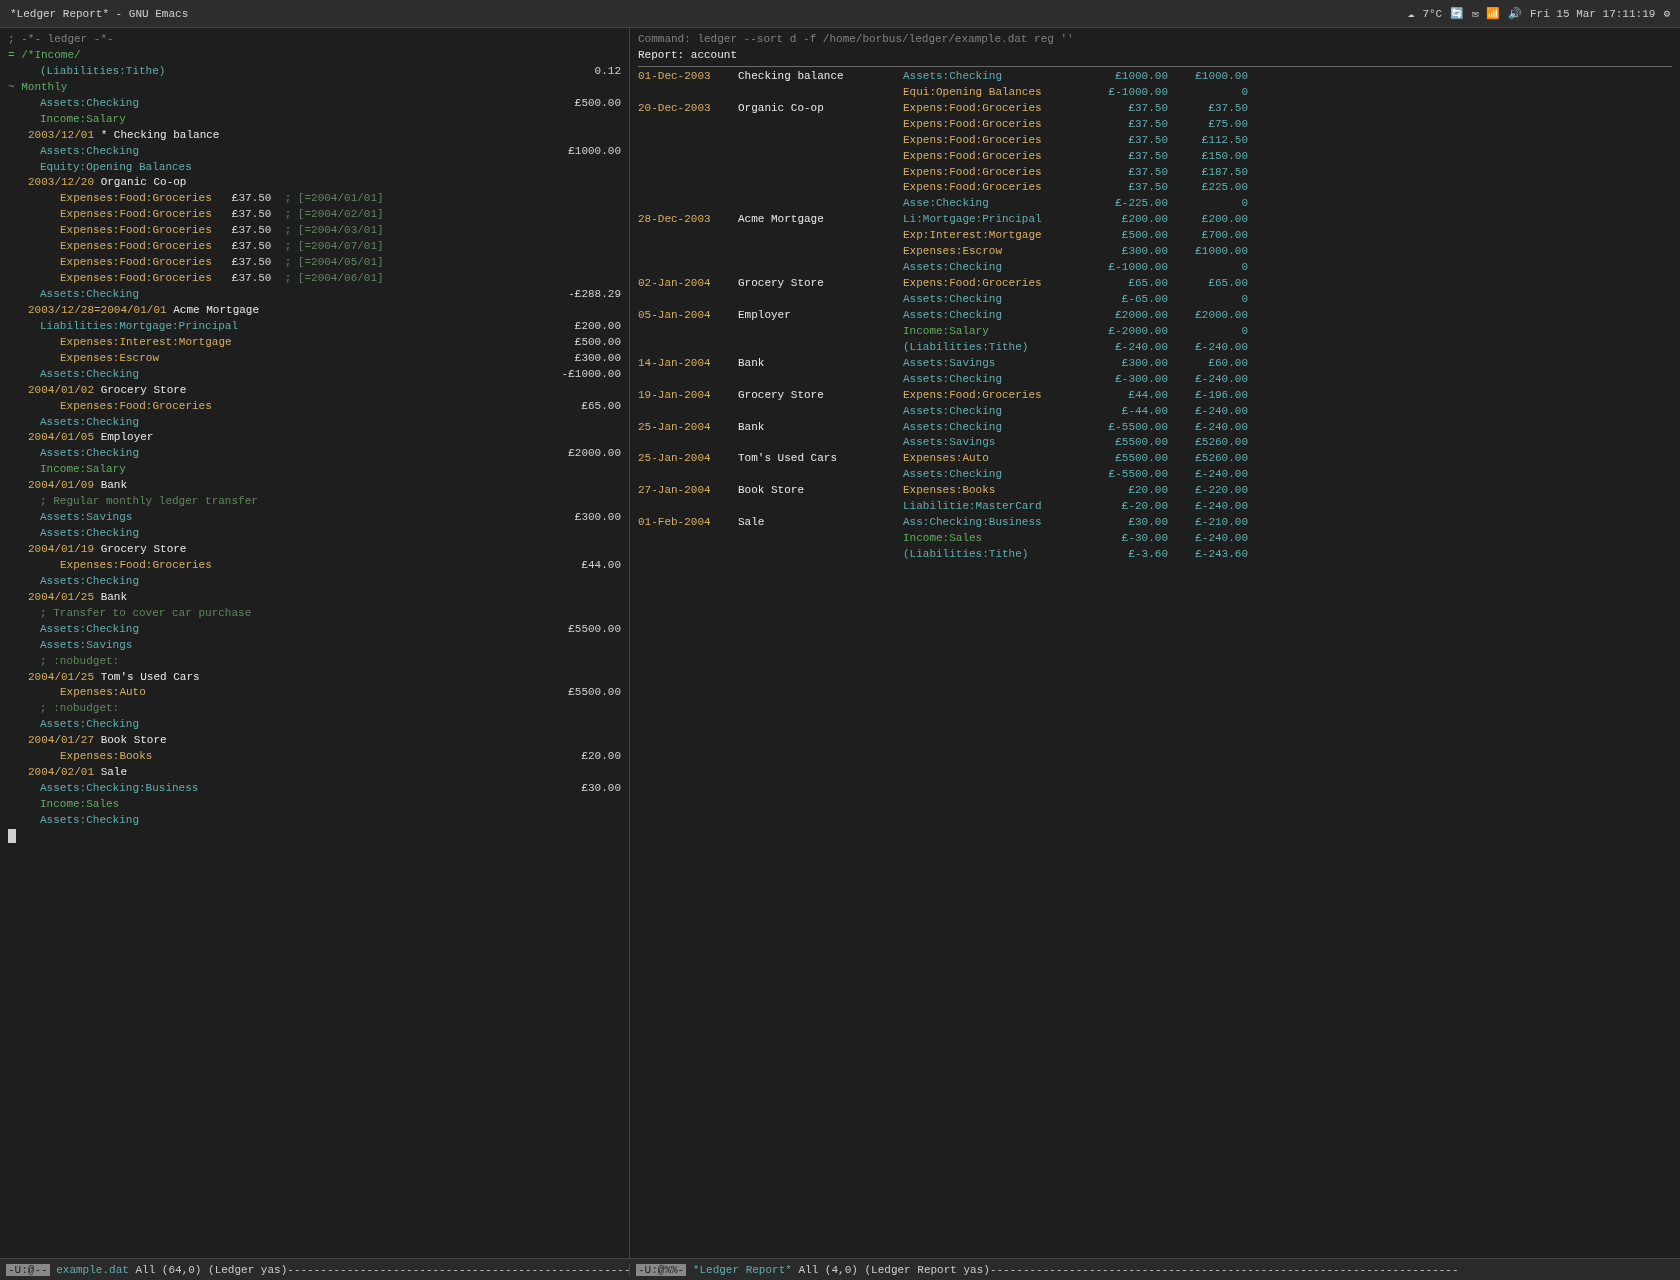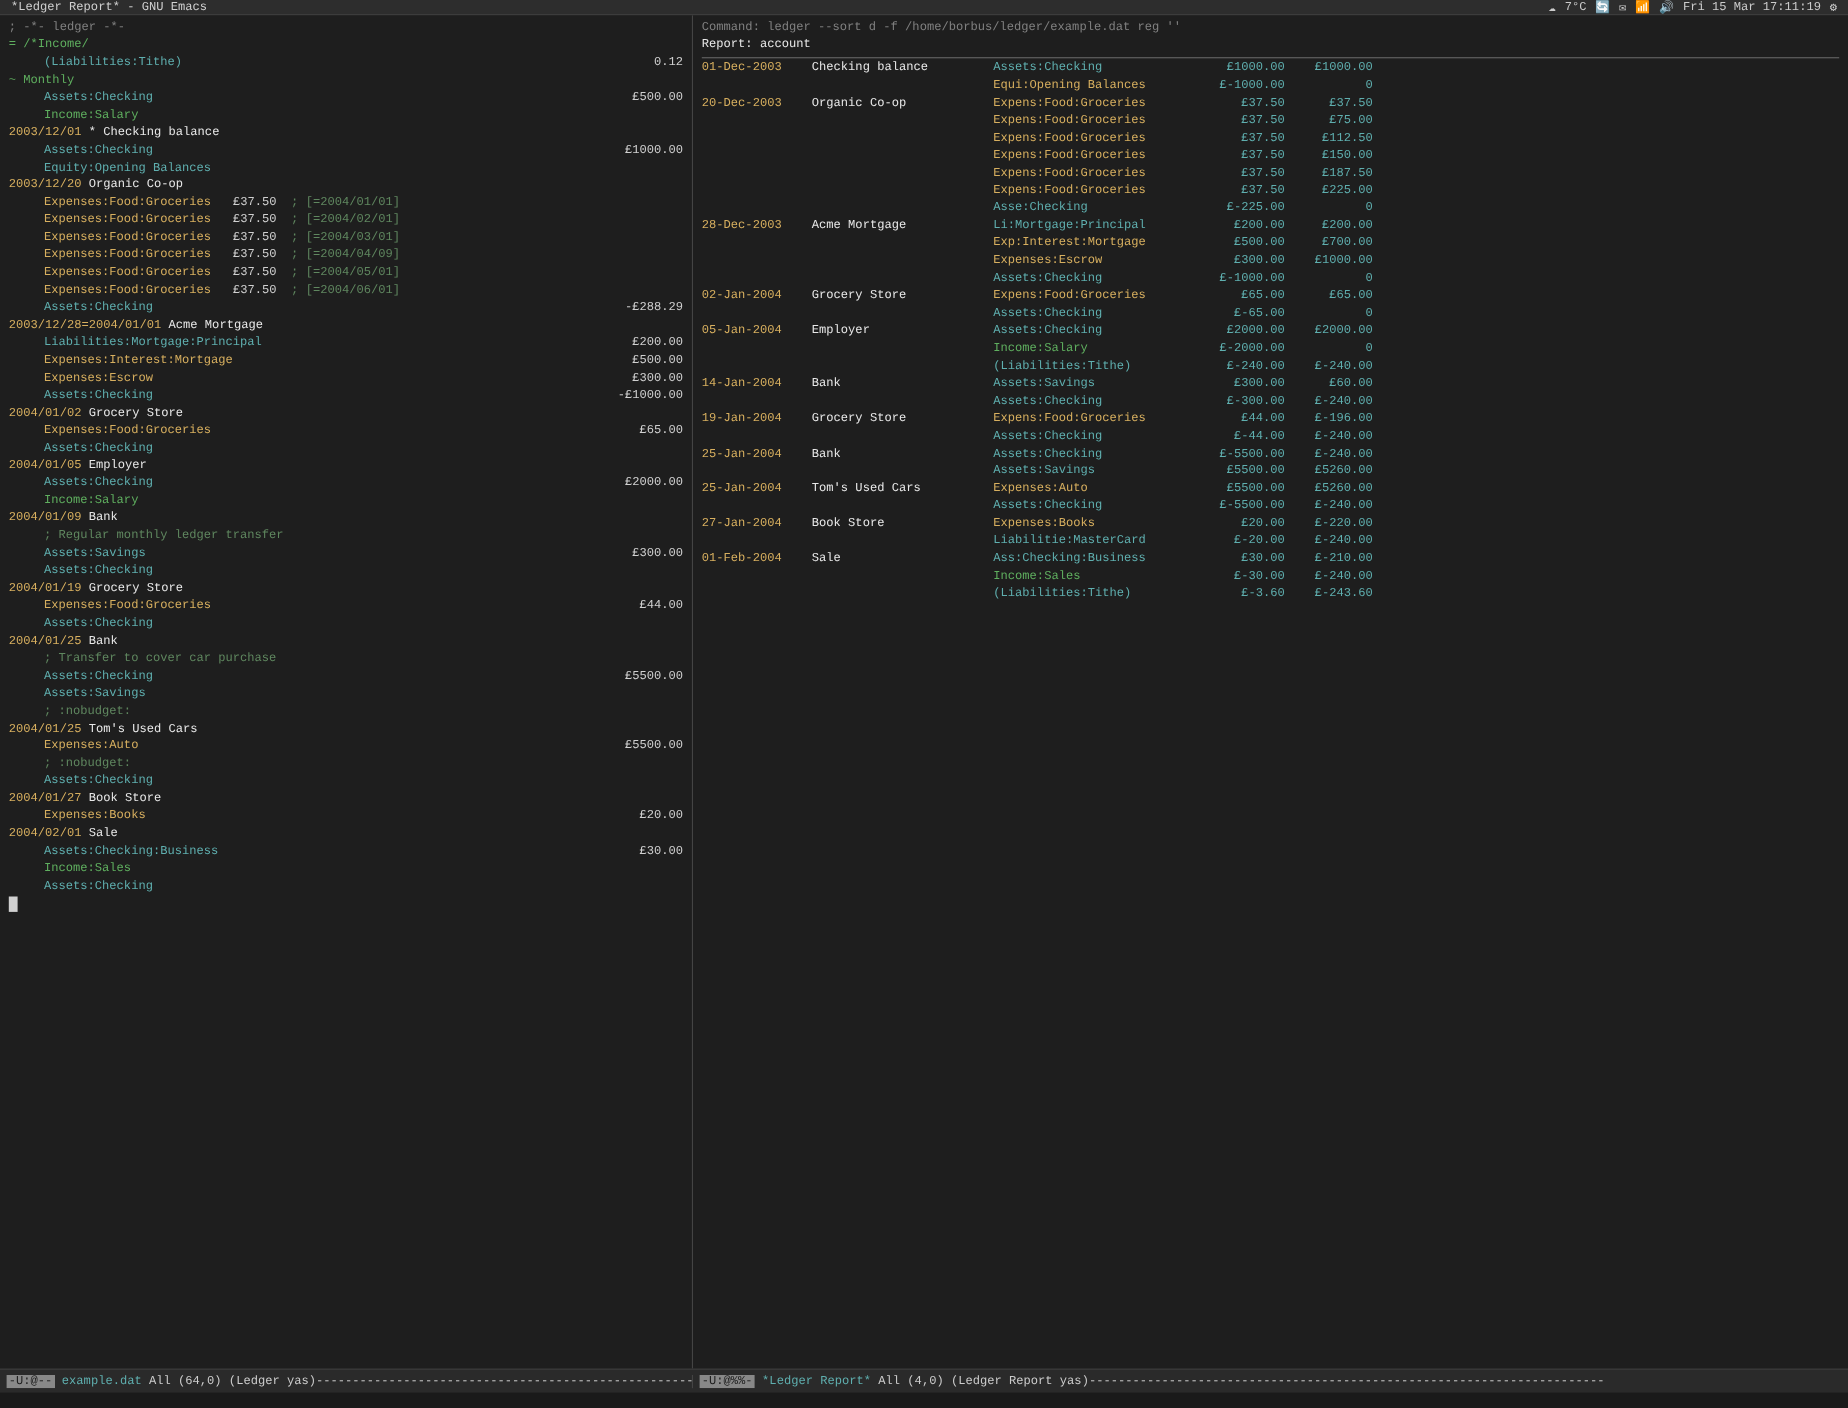--- a/index.html
+++ b/index.html
@@ -9,21 +9,21 @@
       font-family: 'Courier New', Courier, monospace;
       font-size: 11px;
       width: 1680px;
       height: 1280px;
       overflow: hidden;
     }
 
     
     #titlebar {
       background: #2d2d2d;
-      height: 14px;
+      height: 28px;
       display: flex;
       align-items: center;
       justify-content: space-between;
       padding: 0 10px;
       border-bottom: 1px solid #444;
     }
     #titlebar-right {
       display: flex;
       align-items: center;
       gap: 8px;
@@ -77,21 +77,21 @@
     }
     #statusbar-right {
       flex: 1;
       padding: 0 6px;
       white-space: nowrap;
       overflow: hidden;
     }
 
     
     .green { color: #5faf5f; }
-    .yellow { color: #d7af5f; }
+    .yellow { color: #d7af5f; margin-left: 20px; }
     .cyan { color: #5fafaf; }
     .white { color: #e8e8e8; }
     .dimmed { color: #808080; }
     .comment { color: #5f875f; }
 
     .line {
       display: flex;
       white-space: pre;
     }
     .indent2 { padding-left: 32px; }
@@ -165,21 +165,21 @@
       <span class="comment">  ; [=2004/02/01]</span>
     </div>
     <div class="line">
       <span class="indent2 yellow">Expenses:Food:Groceries</span>
       <span style="margin-left:20px;">£37.50</span>
       <span class="comment">  ; [=2004/03/01]</span>
     </div>
     <div class="line">
       <span class="indent2 yellow">Expenses:Food:Groceries</span>
       <span style="margin-left:20px;">£37.50</span>
-      <span class="comment">  ; [=2004/04/09]</span>
+      <span class="comment">  ; [=2004/07/01]</span>
     </div>
     <div class="line">
       <span class="indent2 yellow">Expenses:Food:Groceries</span>
       <span style="margin-left:20px;">£37.50</span>
       <span class="comment">  ; [=2004/05/01]</span>
     </div>
     <div class="line">
       <span class="indent2 yellow">Expenses:Food:Groceries</span>
       <span style="margin-left:20px;">£37.50</span>
       <span class="comment">  ; [=2004/06/01]</span>

